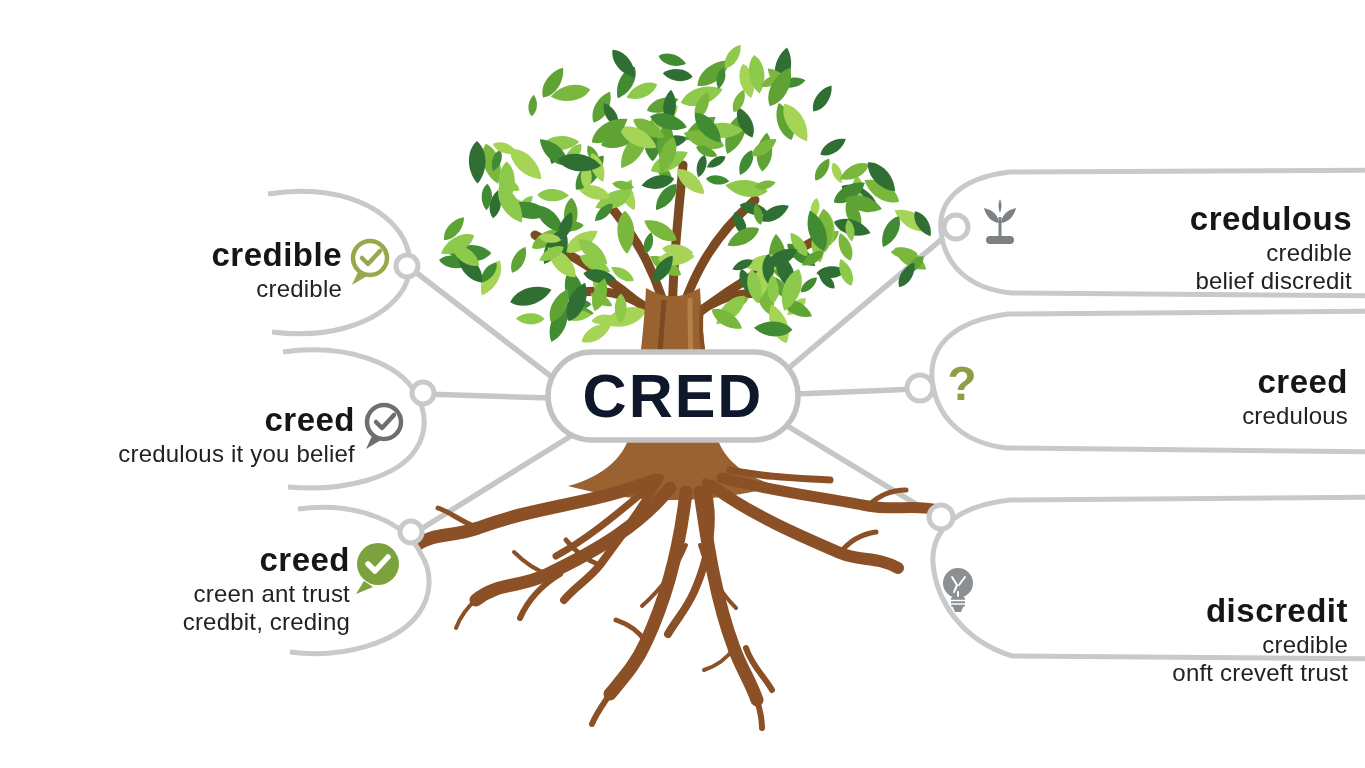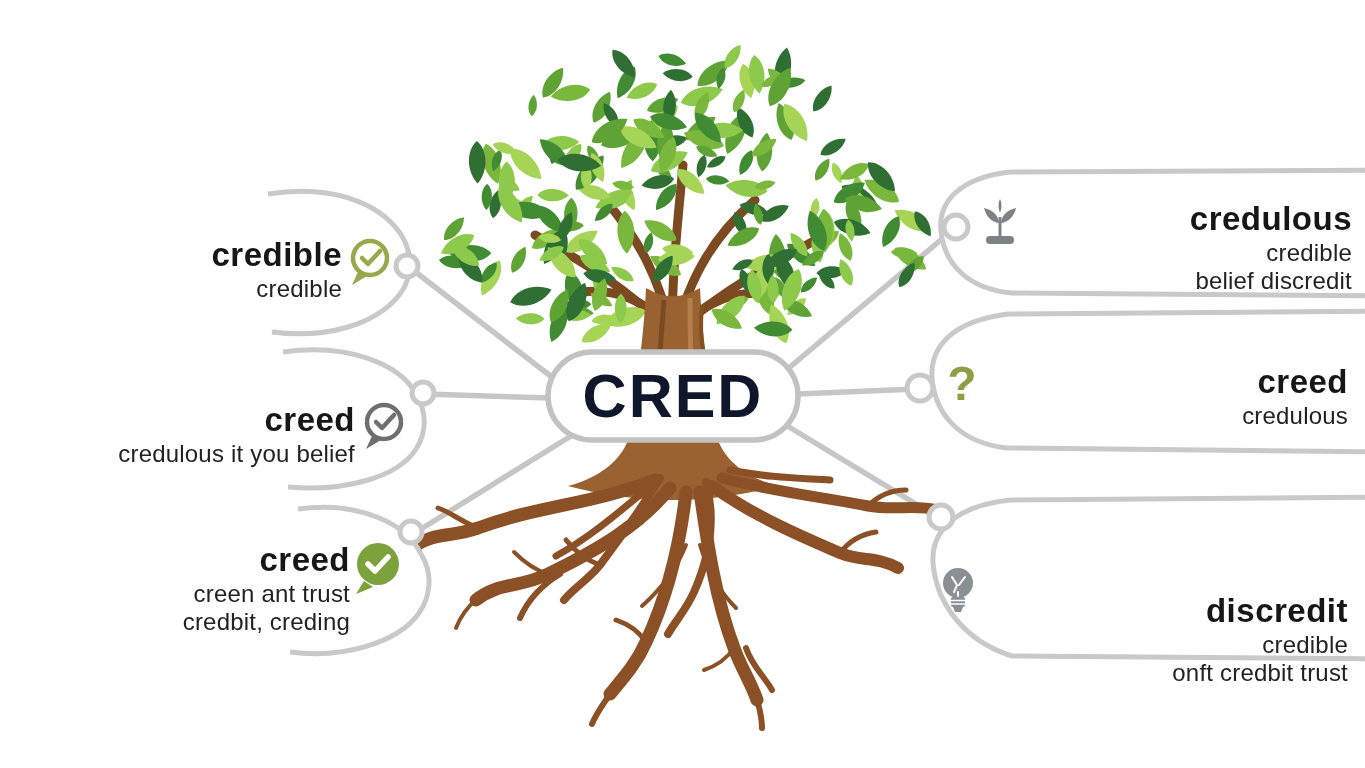--- a/index.html
+++ b/index.html
@@ -382,21 +382,21 @@
   <div class="word">creed</div>
   <div class="sub">credulous</div>
 </div>
 <svg class="icon" style="left:946px;top:358px;" width="32" height="52" viewBox="0 0 32 52">
   <text x="16" y="42" text-anchor="middle" font-size="48" font-weight="bold" fill="#8d9f42" font-family="Liberation Sans, sans-serif">?</text>
 </svg>
 
 <div class="bubble-text side-right" style="left:988px;top:570px;width:360px;margin-top:24px;">
   <div class="word">discredit</div>
   <div class="sub">credible</div>
-  <div class="sub">onft credbit trust</div>
+  <div class="sub">onft creveft trust</div>
 </div>
 <svg class="icon" style="left:936px;top:566px;" width="44" height="50" viewBox="0 0 44 50">
   <circle cx="22" cy="17" r="15" fill="#8a8f93"></circle>
   <path d="M16,11 l5,8 l-3,7 M29,11 l-6,8 M22,26 v4" stroke="#ffffff" stroke-width="2" fill="none" stroke-linecap="round"></path>
   <rect x="15" y="31" width="14" height="10" rx="2" fill="#8a8f93"></rect>
   <path d="M15,34.5 h14 M15,38 h14" stroke="#ffffff" stroke-width="1.5"></path>
   <path d="M17,41 l2,5 h6 l2,-5 Z" fill="#8a8f93"></path>
 </svg>
 
 </body></html>

